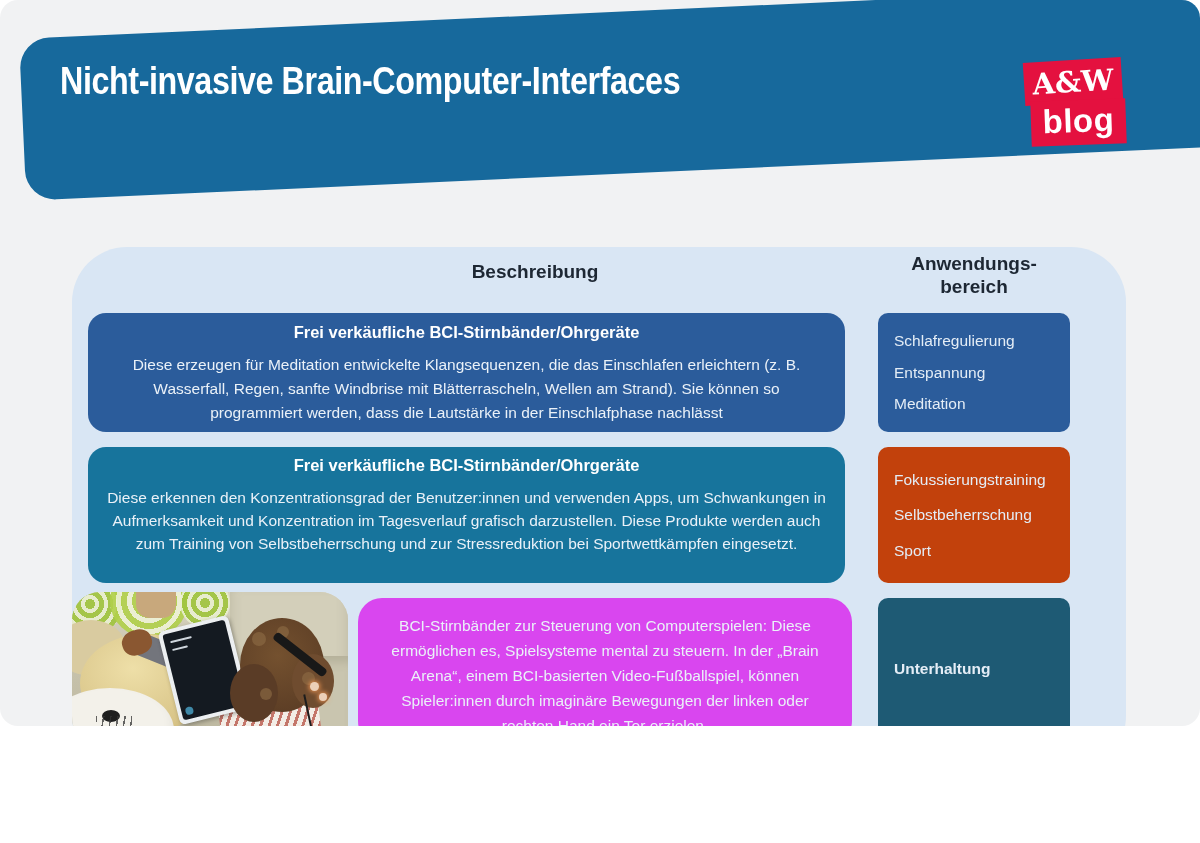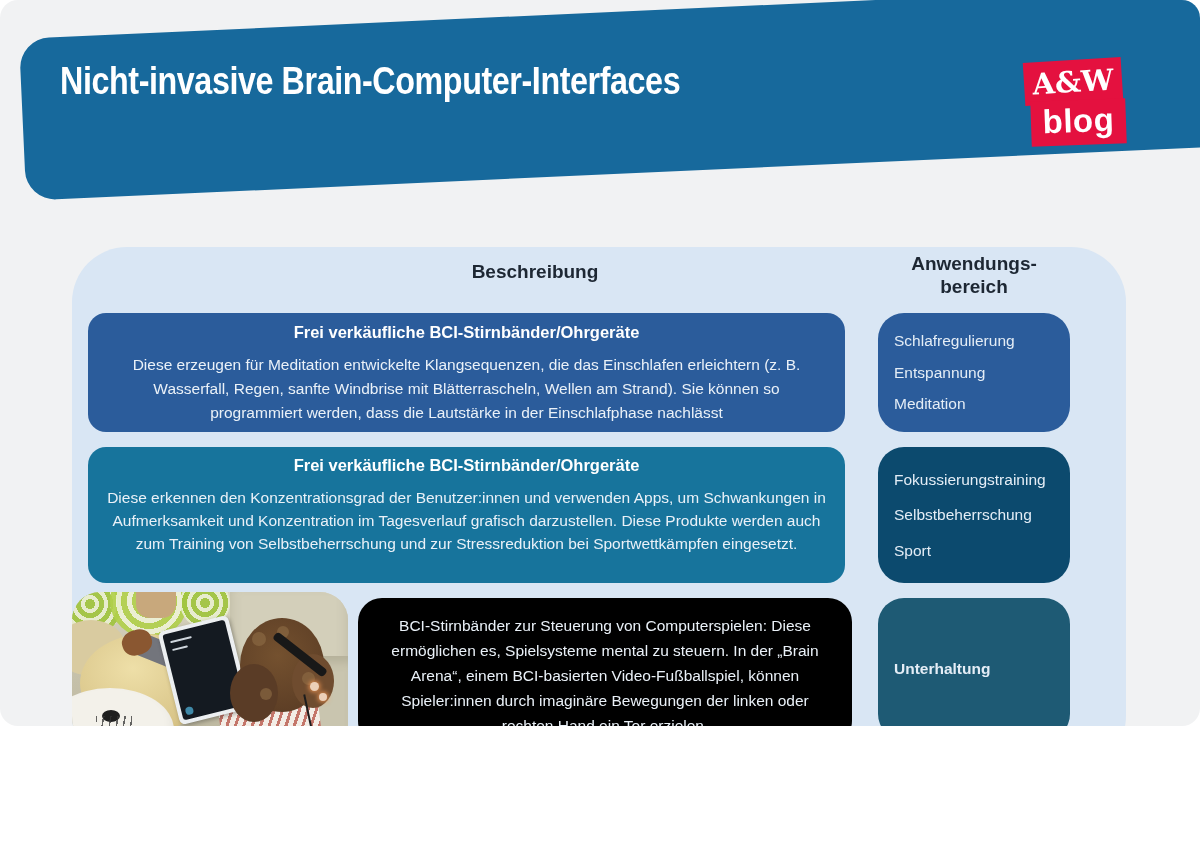--- a/index.html
+++ b/index.html
@@ -19,25 +19,25 @@
   .col-header.desc{left:240px;top:260px;width:590px;}
   .col-header.app{left:878px;top:252px;width:192px;}
 
   
   .rowbox{position:absolute;z-index:2;box-sizing:border-box;border-radius:18px;color:#eaf1f8;text-align:center;}
   .rowbox .bx-title{color:#ffffff;font-weight:700;font-size:16.5px;margin:0 0 11px 0;}
   .rowbox .bx-desc{font-size:15.5px;line-height:24px;margin:0;}
   .r1l{left:88px;top:313px;width:757px;height:119px;background:#2b5c9b;padding:10px 18px;}
   .r2l{left:88px;top:447px;width:757px;height:136px;background:#17749c;padding:9px 18px;}
   .r2l .bx-desc{line-height:23px;}
-  .r3m{left:358px;top:598px;width:494px;height:147px;background:#000000;border-radius:24px;padding:15px 24px;}
+  .r3m{left:358px;top:598px;width:494px;height:147px;background:#d946ef;border-radius:24px;padding:15px 24px;}
   .r3m .bx-desc{line-height:25px;}
-  .appbox{position:absolute;z-index:2;box-sizing:border-box;border-radius:26px;color:#e4edf6;font-size:15.5px;display:flex;flex-direction:column;justify-content:space-evenly;padding:6px 16px;}
+  .appbox{position:absolute;z-index:2;box-sizing:border-box;border-radius:10px;color:#e4edf6;font-size:15.5px;display:flex;flex-direction:column;justify-content:space-evenly;padding:6px 16px;}
   .a1{left:878px;top:313px;width:192px;height:119px;background:#2b5c9b;}
-  .a2{left:878px;top:447px;width:192px;height:136px;background:#0c4a6e;}
+  .a2{left:878px;top:447px;width:192px;height:136px;background:#c2410c;}
   .a3{left:878px;top:598px;width:192px;height:142px;background:#1e5a74;font-weight:bold;}
 
   
   .source{position:absolute;left:40px;top:792px;font-size:16.5px;color:#555555;}
   .source b{color:#3c3c3c;font-weight:700;}
 
   
   .photo{position:absolute;left:72px;top:592px;width:276px;height:166px;border-radius:28px 28px 28px 42px;overflow:hidden;z-index:2;background:linear-gradient(180deg,#d8d4c2 0%,#c7c2ab 45%,#bab59d 100%);}
   .photo *{position:absolute;}
   .ph-art{border-radius:50%;background:repeating-radial-gradient(circle,#9fc43c 0 5px,#e9efcf 5px 9px);opacity:.9;}

